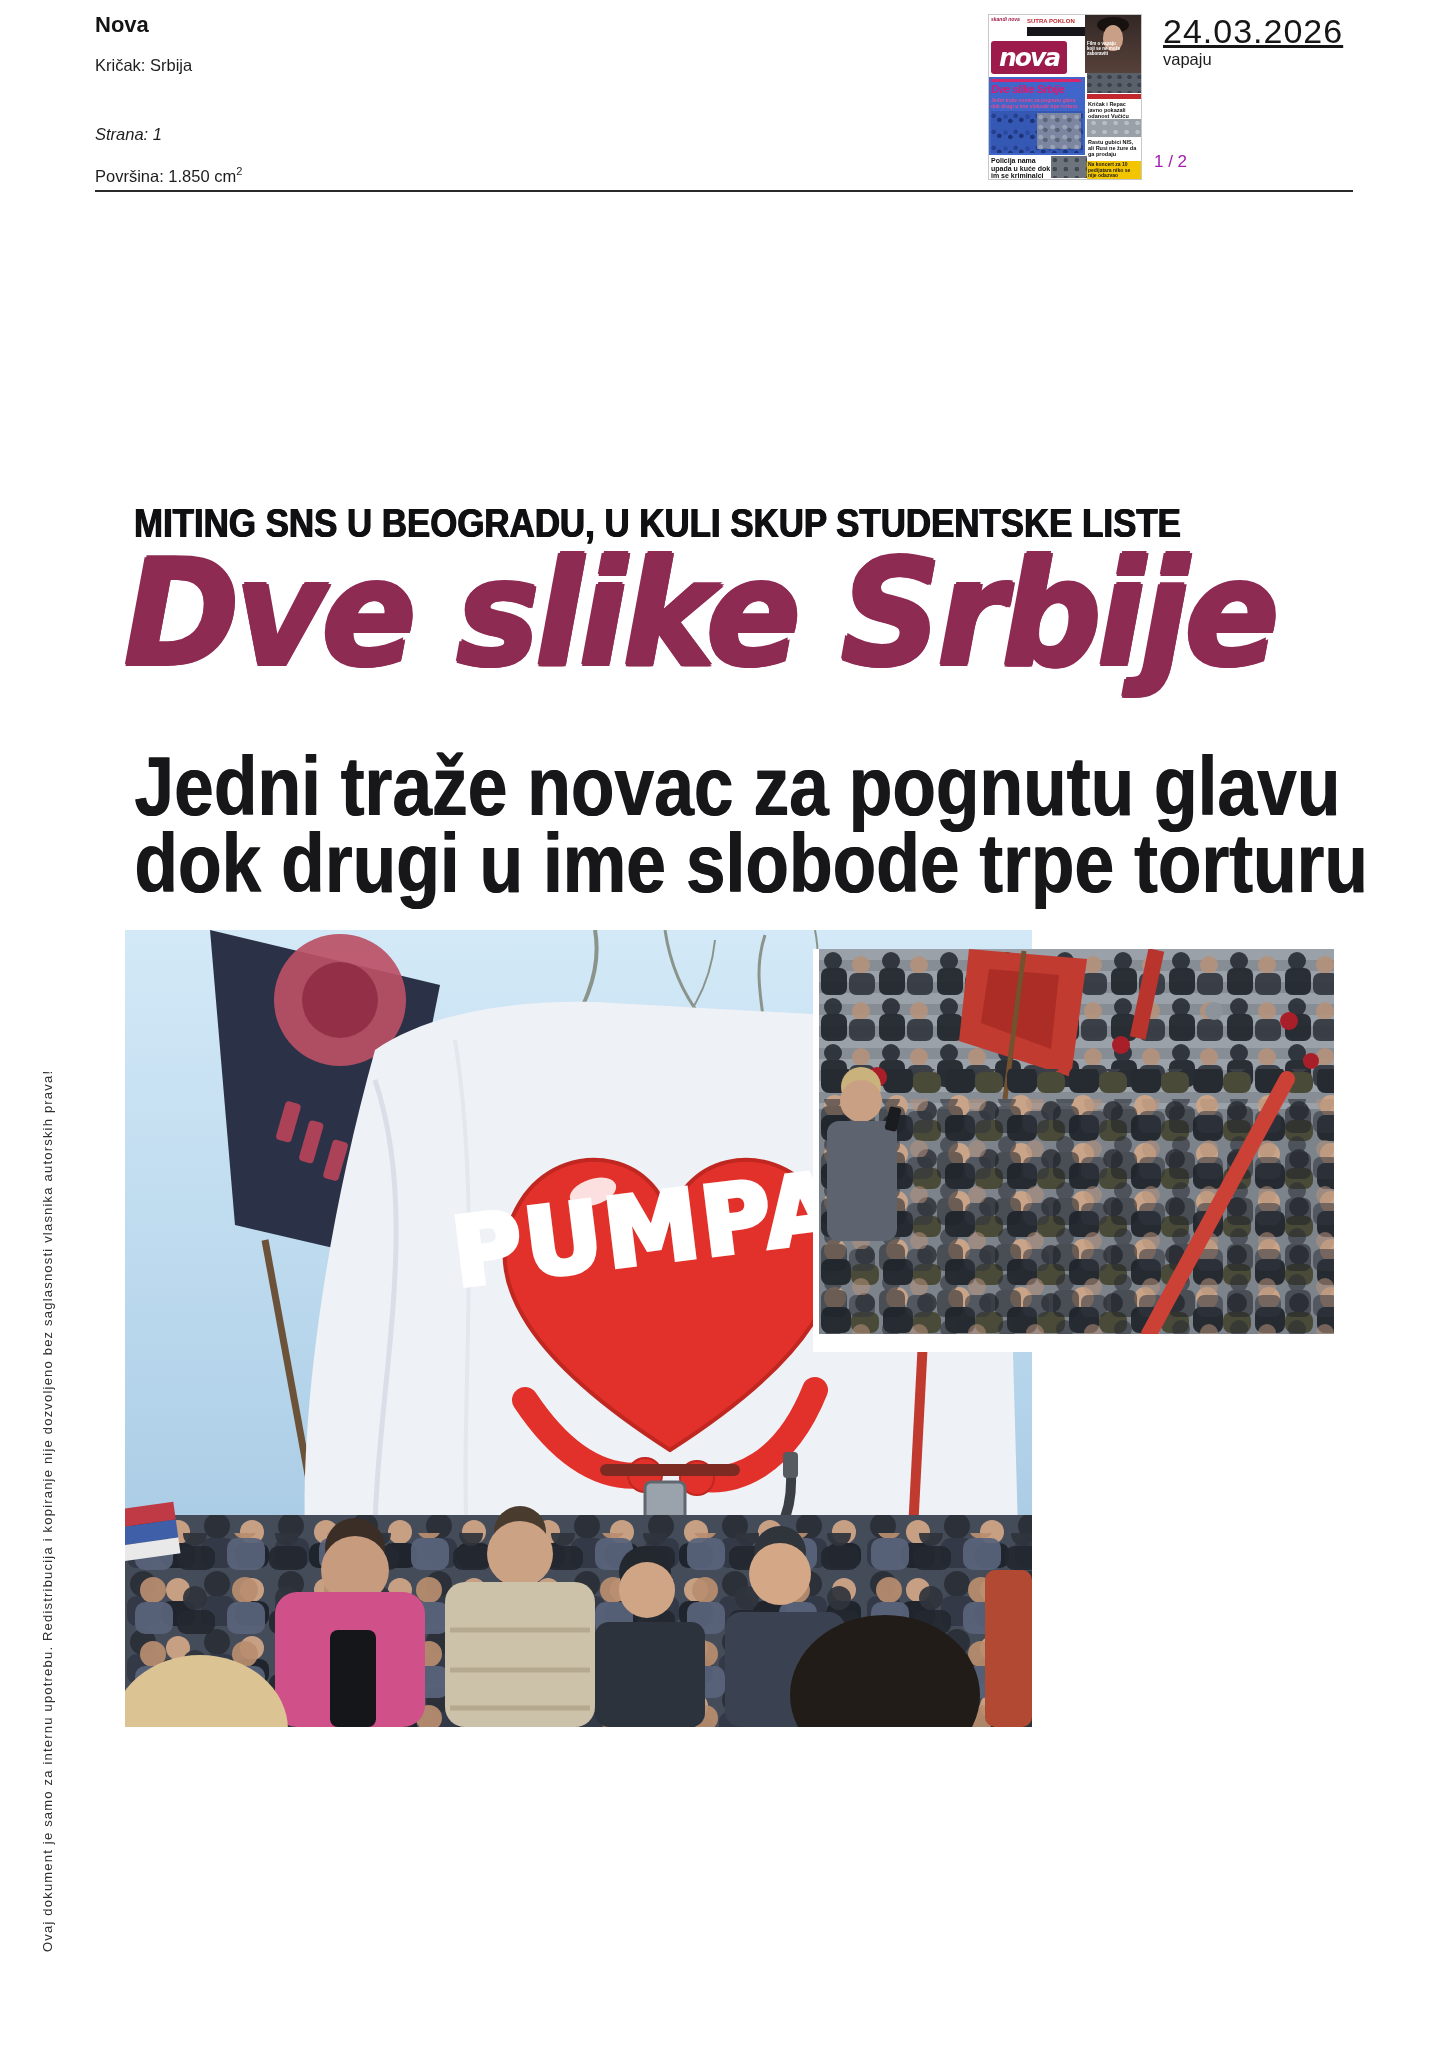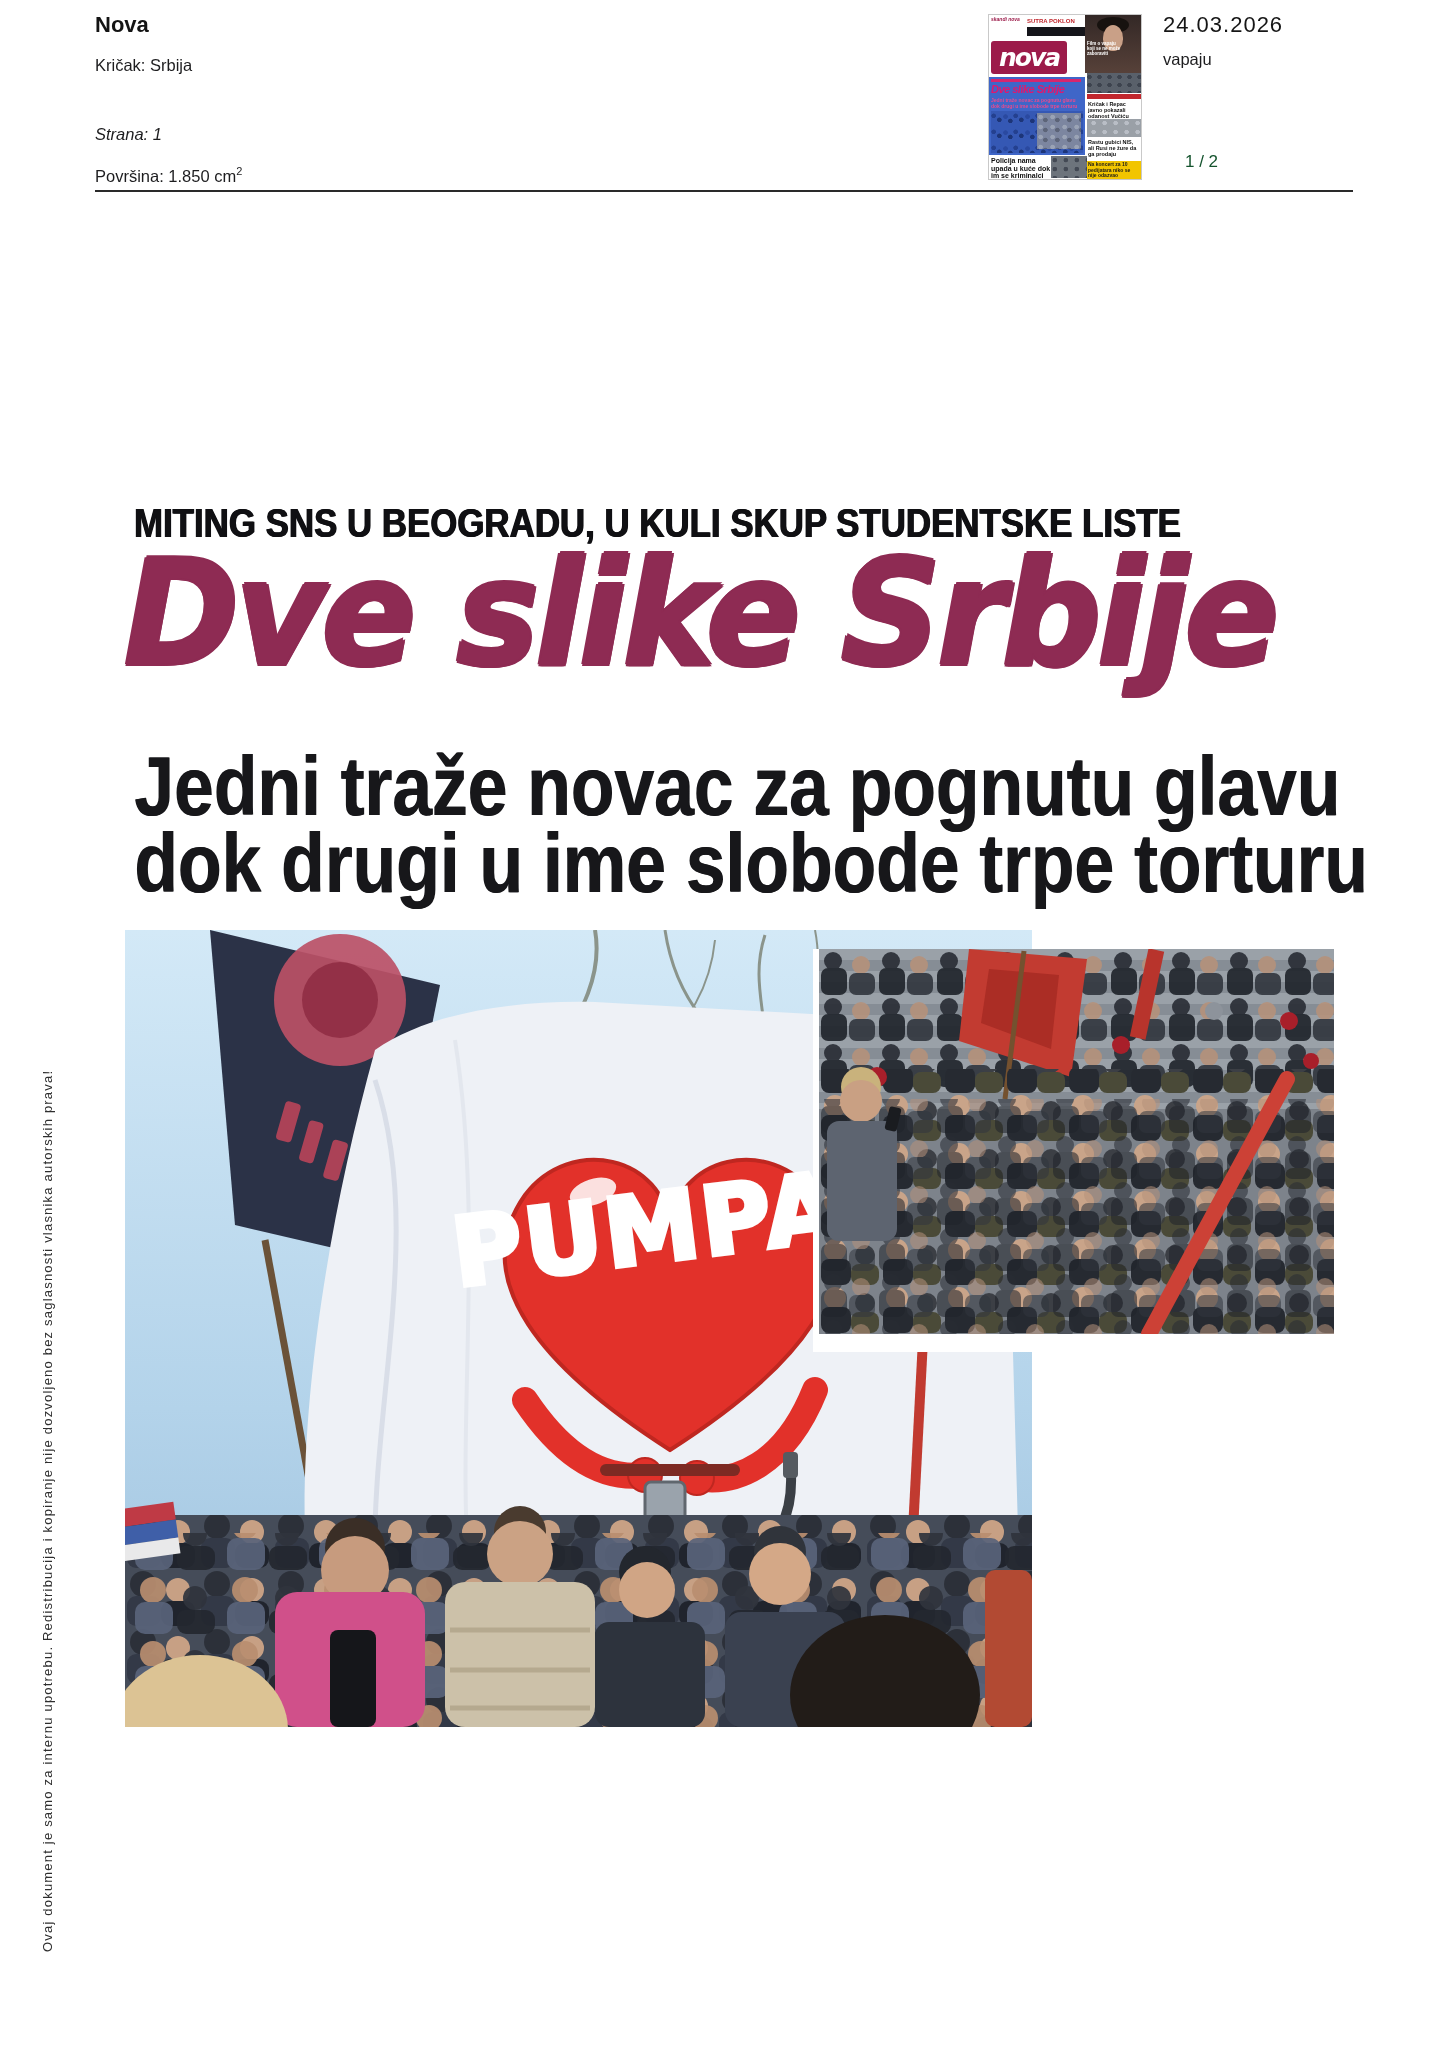--- a/index.html
+++ b/index.html
@@ -5,23 +5,23 @@
   html,body{margin:0;padding:0;background:#f2f2f2;}
   .page{position:relative;width:1446px;height:2047px;margin:0 auto;background:#fff;overflow:hidden;
         font-family:"Liberation Sans",sans-serif;color:#141414;}
   
   .hdr-source{position:absolute;left:95px;top:12px;font-size:22px;font-weight:bold;}
   .hdr-country{position:absolute;left:95px;top:56px;font-size:16.5px;color:#1d1d1f;}
   .hdr-page{position:absolute;left:95px;top:125px;font-size:16.5px;color:#1d1d1f;font-style:italic;}
   .hdr-area{position:absolute;left:95px;top:165px;font-size:16.5px;color:#1d1d1f;}
   .hdr-area sup{font-size:11px;}
   .hdr-rule{position:absolute;left:95px;top:190px;width:1258px;height:2px;background:#2a2a2a;}
-  .hdr-date{position:absolute;left:1163px;top:12px;font-size:22px;letter-spacing:1px;color:#161616;}
+  .hdr-date{position:absolute;left:1163px;top:12px;font-size:34px;letter-spacing:1px;color:#161616;text-decoration:underline;}
   .hdr-weekday{position:absolute;left:1163px;top:50px;font-size:16.5px;color:#1d1d1f;}
-  .hdr-pagination{position:absolute;left:1185px;top:152px;font-size:17px;color:#14532d;}
+  .hdr-pagination{position:absolute;left:1154px;top:152px;font-size:17px;color:#a21caf;}
   
   .thumb{position:absolute;left:988px;top:14px;width:152px;height:164px;background:#fff;
          border:1px solid #c9c9c9;overflow:hidden;cursor:pointer;}
   .thumb *{position:absolute;box-sizing:border-box;}
   .t-brand{left:2px;top:2px;width:33px;height:22px;font-size:5px;font-weight:bold;font-style:italic;
            color:#9c1b4a;line-height:5.5px;overflow:hidden;}
   .t-sutra{left:38px;top:3px;width:58px;font-size:6px;font-weight:bold;color:#c1272d;}
   .t-blackbar{left:38px;top:12px;width:58px;height:9px;background:#15151a;}
   .t-woman{left:96px;top:0;width:56px;height:58px;background:linear-gradient(#332826,#574139);overflow:hidden;}
   .t-woman-face{left:18px;top:10px;width:20px;height:26px;border-radius:50% 50% 45% 45%;background:#c9a087;}

